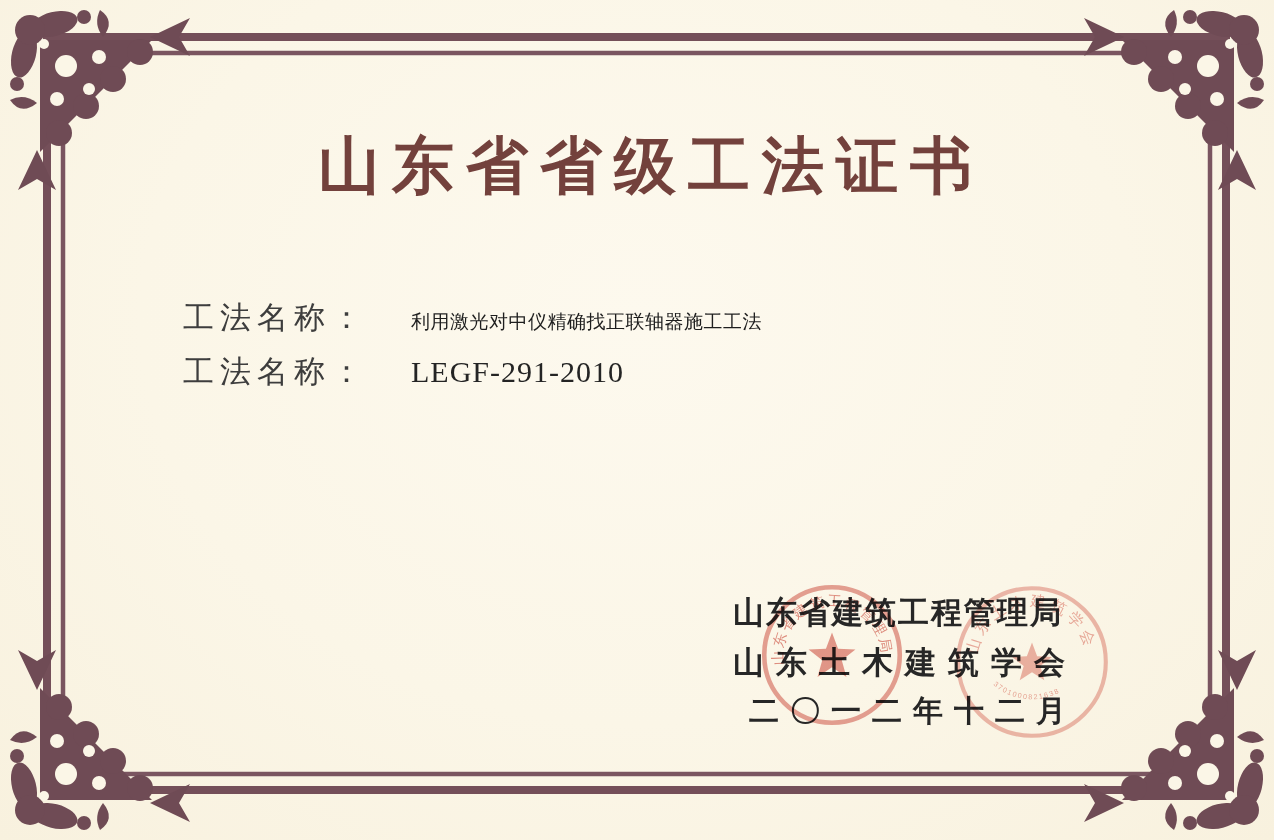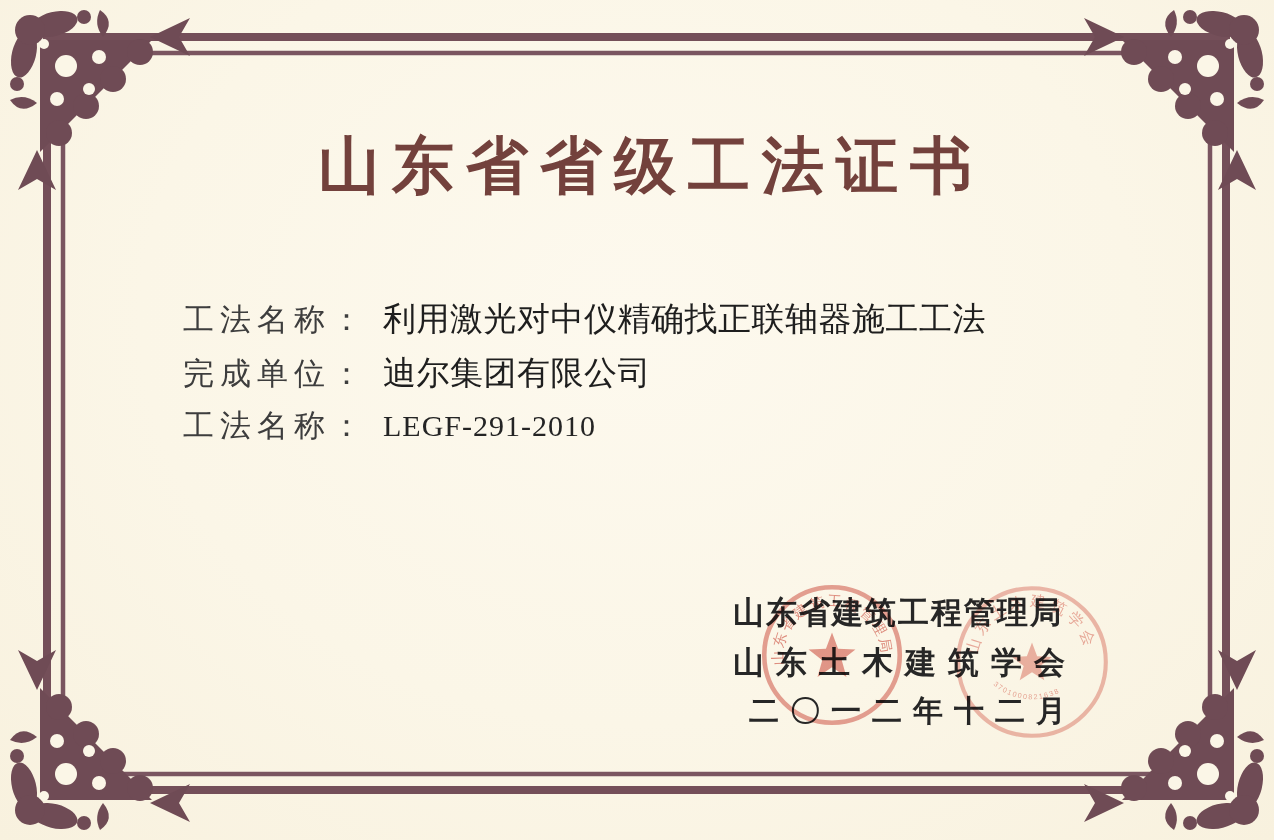--- a/index.html
+++ b/index.html
@@ -16,27 +16,27 @@
   .cert-title {
     position:absolute; top:116px; left:0; width:100%;
     margin:8px; text-align:center;
     font-family:"Liberation Serif","DejaVu Serif",serif;
     font-weight:700;
     font-size:62px; letter-spacing:12px; text-indent:12px;
     color:#73413c;
   }
 
   .fields { position:absolute; left:183px; top:297px; }
-  .field-row { display:flex; align-items:baseline; height:54px; }
+  .field-row { display:flex; align-items:baseline; height:54px;gap:28px; }
   .field-label {
     display:inline-block; width:200px;
     font-size:31px; letter-spacing:6px;
     color:#3d3d3d; font-weight:500;
   }
-  .field-value { font-size:33px; color:#1e1e1e; letter-spacing:0.5px; }
+  .field-value { font-size:19px; color:#1e1e1e; letter-spacing:0.5px; }
   .field-value.code {
     font-family:"Liberation Serif","DejaVu Serif",serif;
     font-size:30px; letter-spacing:1px; color:#242424;
   }
 
   .issuers {
     position:absolute; left:733px; top:597px;
     color:#262626;
     font-family:"Liberation Serif","DejaVu Serif",serif;
     font-weight:600;
@@ -93,24 +93,20 @@
   </svg>
 
   <h1 class="cert-title">山东省省级工法证书</h1>
 
   <div class="fields">
     <div class="field-row">
       <span class="field-label">工法名称：</span>
       <span class="field-value">利用激光对中仪精确找正联轴器施工工法</span>
     </div>
     <div class="field-row">
-      <span class="field-label">完成单位：</span>
-      <span class="field-value">迪尔集团有限公司</span>
-    </div>
-    <div class="field-row">
       <span class="field-label">工法名称：</span>
       <span class="field-value code">LEGF-291-2010</span>
     </div>
   </div>
 
   <div class="issuers">
     <div class="issuer-line-1">山东省建筑工程管理局</div>
     <div class="issuer-line-2">山东土木建筑学会</div>
     <div class="issue-date">二〇一二年十二月</div>
   </div>

